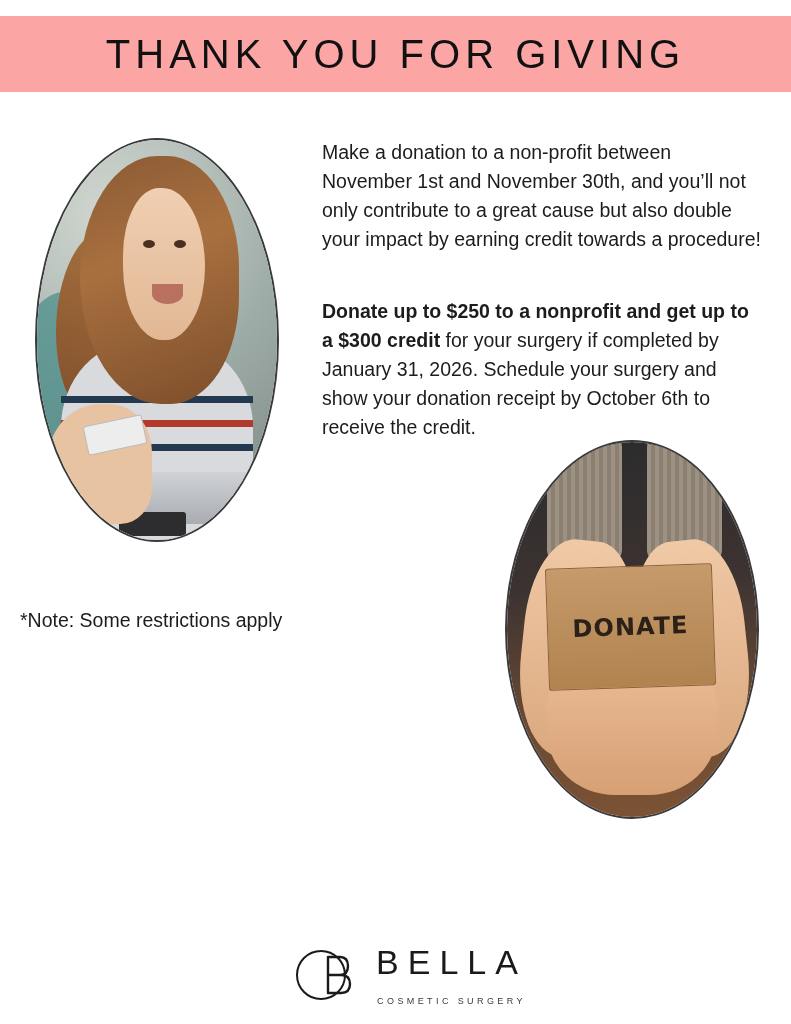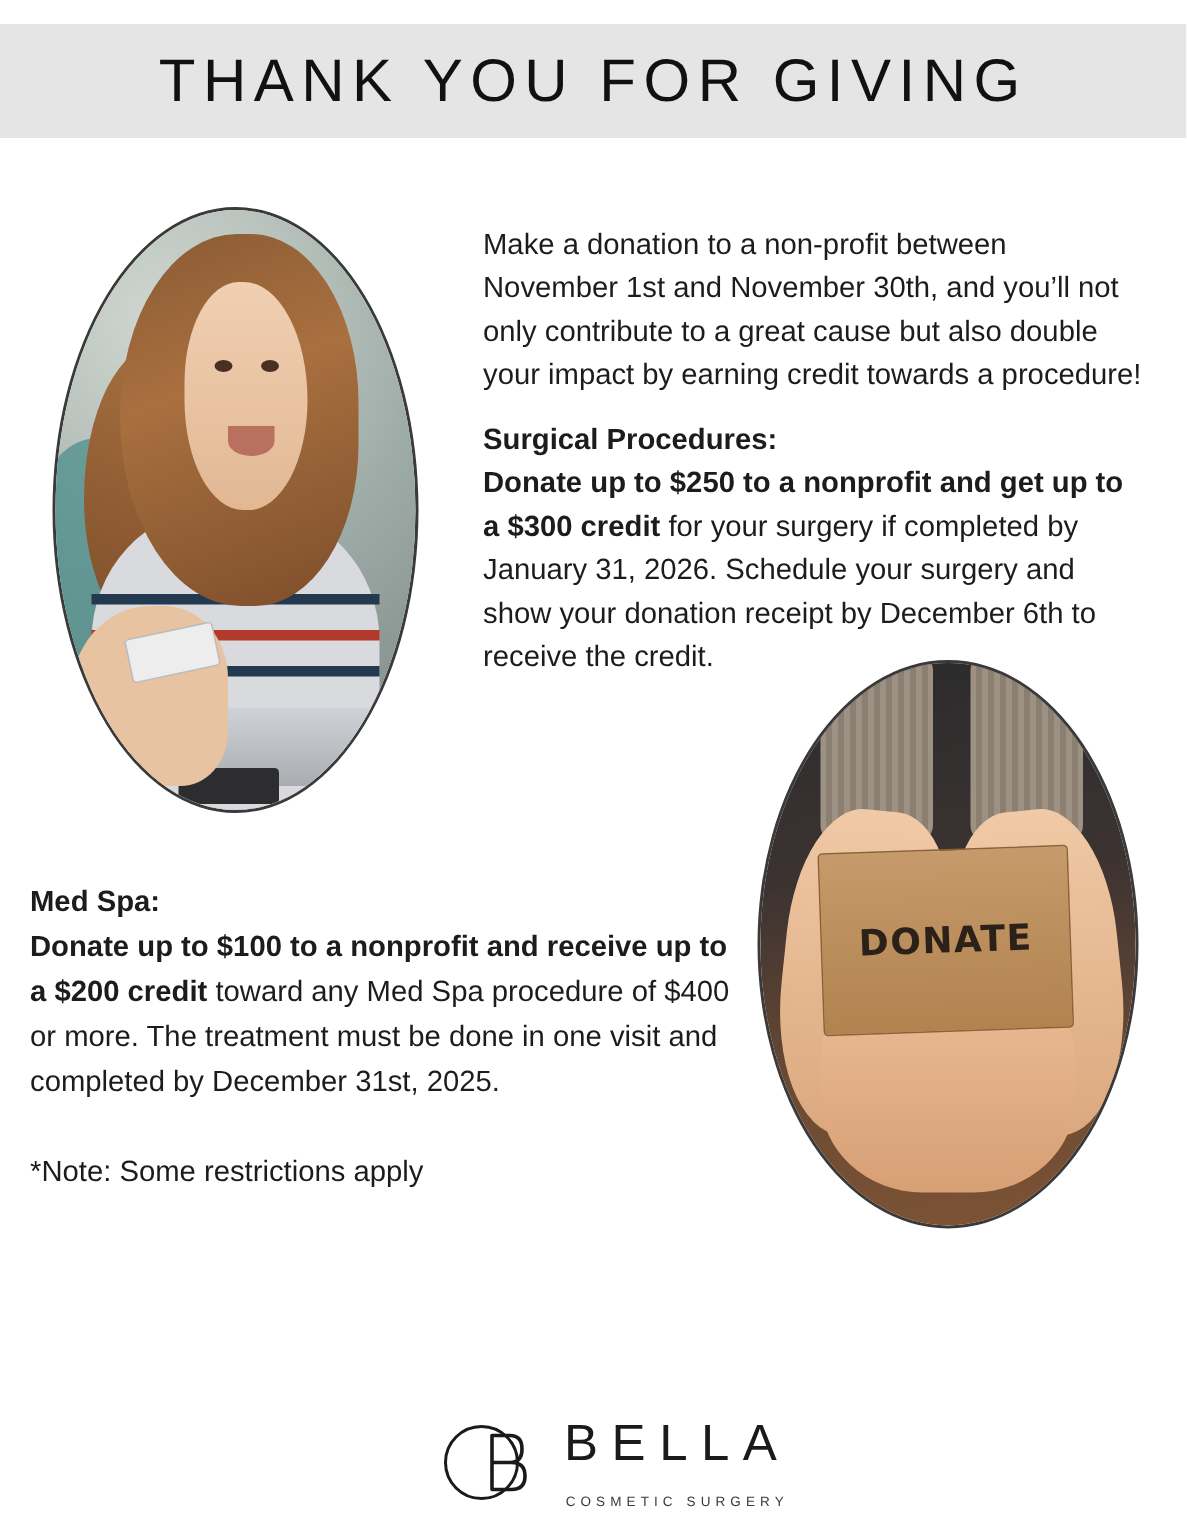--- a/index.html
+++ b/index.html
@@ -16,21 +16,21 @@
     position: relative;
   }
 
   
   .header-banner {
     position: absolute;
     top: 16px;
     left: 0;
     width: 791px;
     height: 76px;
-    background: #e5e5e5;
+    background: #fca5a5;
     display: flex;
     align-items: center;
     justify-content: center;
   }
   .header-title {
     font-size: 40px;
     letter-spacing: 5px;
     color: #111111;
     font-weight: 400;
     font-family: "Liberation Sans", sans-serif;
@@ -242,21 +242,20 @@
     color: #2c2118;
     letter-spacing: 1px;
   }
 
   
   .body-text {
     font-size: 19.5px;
     line-height: 29px;
     color: #1c1c1c;
     font-family: "Liberation Sans", sans-serif;
-    margin-top: 11px;
   }
   .text-top {
     position: absolute;
     left: 322px;
     top: 20px;
     width: 440px;
   }
   .para { margin: 0 0 14px 0; }
   .bold { font-weight: 700; }
 
@@ -333,31 +332,27 @@
     <div class="ph1-smile"></div>
     <div class="ph1-laptop"></div>
     <div class="ph1-phone"></div>
     <div class="ph1-arm"></div>
     <div class="ph1-card"></div>
   </div>
 
   <div class="text-top body-text">
     <p class="para">Make a donation to a non-profit between November 1st and November 30th, and you’ll not only contribute to a great cause but also double your impact by earning credit towards a procedure!</p>
     <p class="para">
-      <span class="bold">Surgical Procedures:</span><br>
-      <span class="bold">Donate up to $250 to a nonprofit and get up to a $300 credit</span><span> for your surgery if completed by January 31, 2026. Schedule your surgery and show your donation receipt by December 6th to receive the credit.</span>
+      <br>
+      <span class="bold">Donate up to $250 to a nonprofit and get up to a $300 credit</span><span> for your surgery if completed by January 31, 2026. Schedule your surgery and show your donation receipt by October 6th to receive the credit.</span>
     </p>
   </div>
 </div>
 
 <div class="text-bottom body-text">
-  <p class="para">
-    <span class="bold">Med Spa:</span><br>
-    <span class="bold">Donate up to $100 to a nonprofit and receive up to a $200 credit</span><span> toward any Med Spa procedure of $400 or more. The treatment must be done in one visit and completed by December 31st, 2025.</span>
-  </p>
   <span class="note">*Note: Some restrictions apply</span>
 </div>
 
 <div class="photo-frame photo-bottom">
   <div class="ph2-bg"></div>
   <div class="ph2-sleeve-l"></div>
   <div class="ph2-sleeve-r"></div>
   <div class="ph2-hand-l"></div>
   <div class="ph2-hand-r"></div>
   <div class="ph2-palm"></div>

